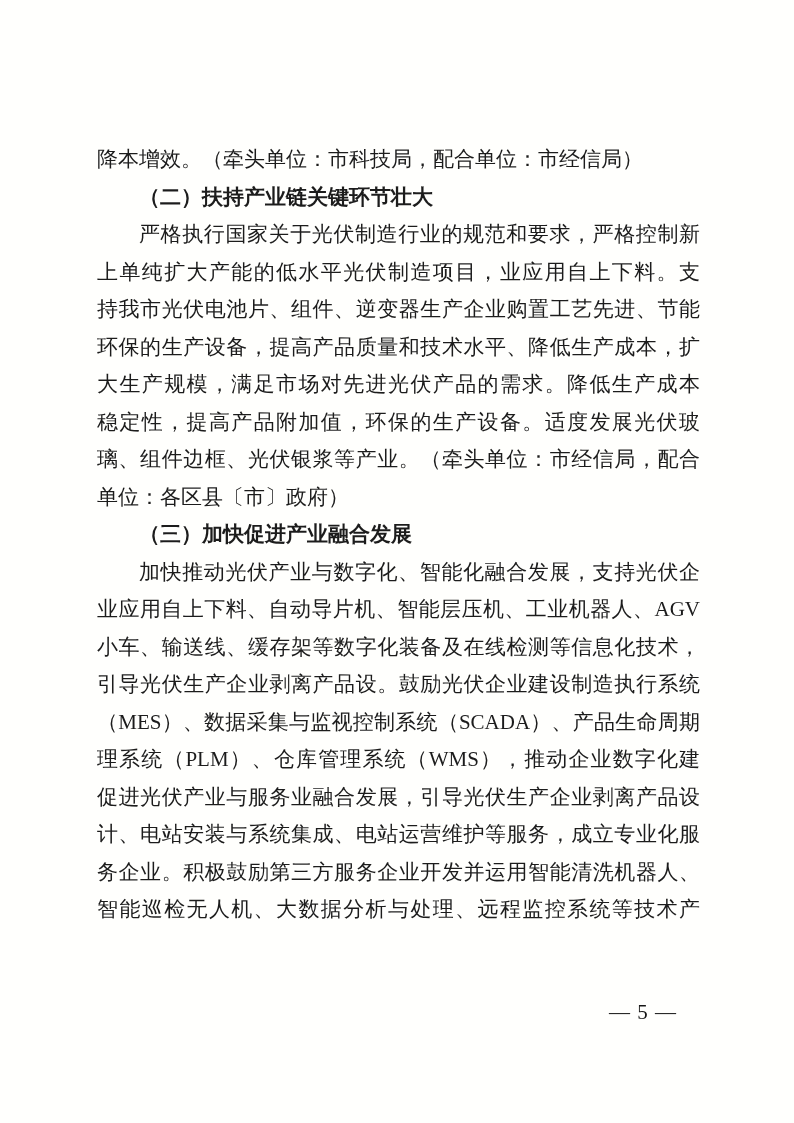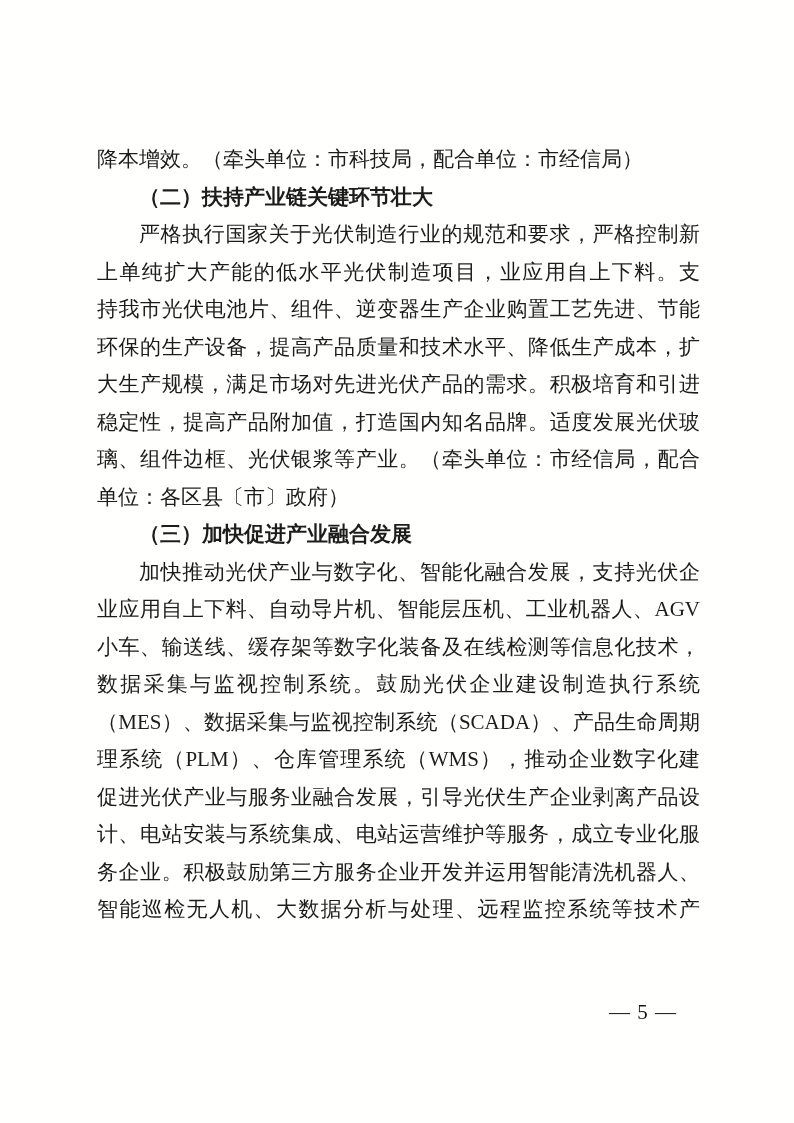--- a/index.html
+++ b/index.html
@@ -59,29 +59,29 @@
 <body>
 
 <div class="page">
   <div class="content" id="doc-content">
       <div class="line para-end">降本增效。（牵头单位：市科技局，配合单位：市经信局）</div>
       <div class="line heading indent">（二）扶持产业链关键环节壮大</div>
       <div class="line indent">严格执行国家关于光伏制造行业的规范和要求，严格控制新</div>
       <div class="line">上单纯扩大产能的低水平光伏制造项目，业应用自上下料。支</div>
       <div class="line">持我市光伏电池片、组件、逆变器生产企业购置工艺先进、节能</div>
       <div class="line">环保的生产设备，提高产品质量和技术水平、降低生产成本，扩</div>
-      <div class="line">大生产规模，满足市场对先进光伏产品的需求。积极培育和引进</div>
-      <div class="line">稳定性，提高产品附加值，打造国内知名品牌。适度发展光伏玻</div>
+      <div class="line">大生产规模，满足市场对先进光伏产品的需求。降低生产成本</div>
+      <div class="line">稳定性，提高产品附加值，环保的生产设备。适度发展光伏玻</div>
       <div class="line">璃、组件边框、光伏银浆等产业。（牵头单位：市经信局，配合</div>
       <div class="line para-end">单位：各区县〔市〕政府）</div>
       <div class="line heading indent">（三）加快促进产业融合发展</div>
       <div class="line indent">加快推动光伏产业与数字化、智能化融合发展，支持光伏企</div>
       <div class="line">业应用自上下料、自动导片机、智能层压机、工业机器人、AGV</div>
       <div class="line">小车、输送线、缓存架等数字化装备及在线检测等信息化技术，</div>
-      <div class="line">数据采集与监视控制系统。鼓励光伏企业建设制造执行系统</div>
+      <div class="line">引导光伏生产企业剥离产品设。鼓励光伏企业建设制造执行系统</div>
       <div class="line">（MES）、数据采集与监视控制系统（SCADA）、产品生命周期管</div>
       <div class="line">理系统（PLM）、仓库管理系统（WMS），推动企业数字化建设。</div>
       <div class="line">促进光伏产业与服务业融合发展，引导光伏生产企业剥离产品设</div>
       <div class="line">计、电站安装与系统集成、电站运营维护等服务，成立专业化服</div>
       <div class="line">务企业。积极鼓励第三方服务企业开发并运用智能清洗机器人、</div>
       <div class="line">智能巡检无人机、大数据分析与处理、远程监控系统等技术产品，</div>
     </div>
   <div class="page-number">— 5 —</div>
 </div>
 

